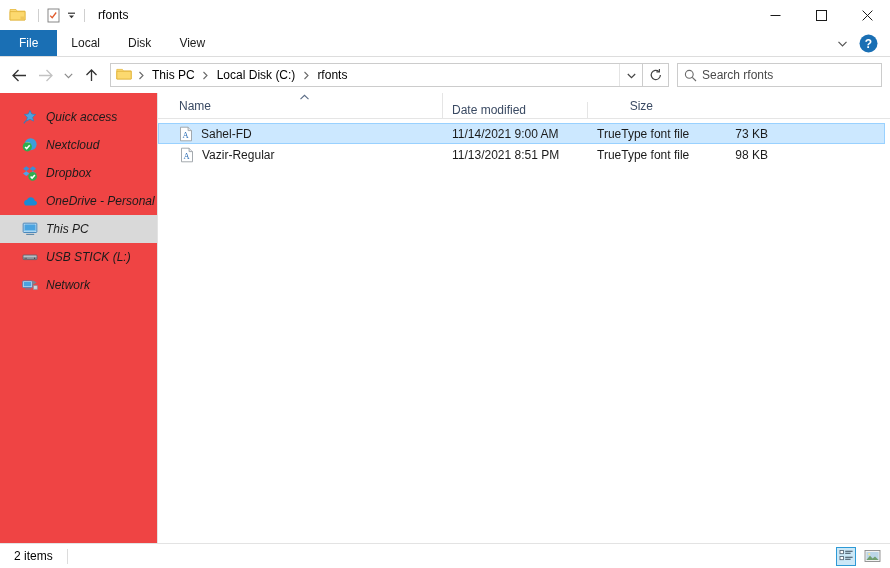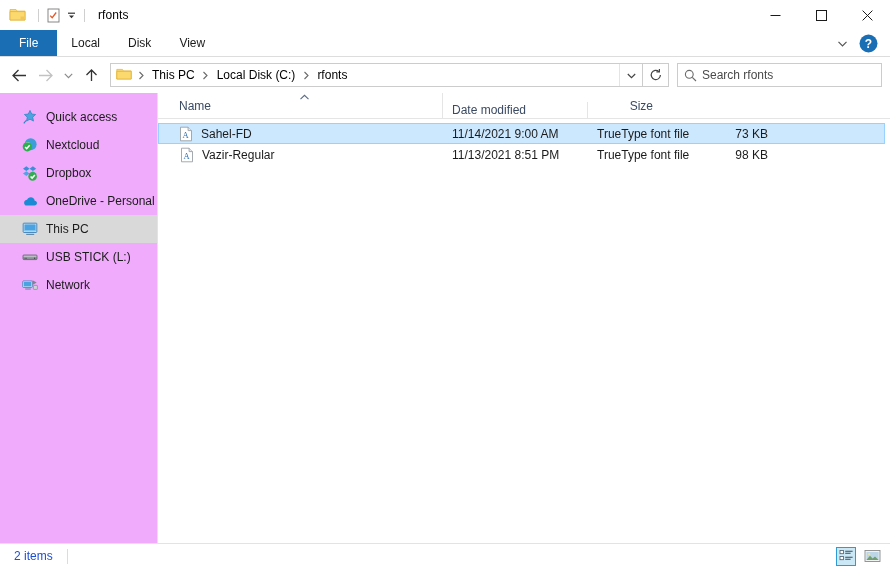--- a/index.html
+++ b/index.html
@@ -222,25 +222,26 @@
     flex: 1 1 auto;
     display: flex;
     min-height: 0;
     background: #ffffff;
   }
 
   
   .sidebar {
     width: 158px;
     flex: 0 0 158px;
-    background: #f0abfc;
+    background: #ef4444;
     border-right: 1px solid #e3e3e3;
     padding-top: 10px;
     box-sizing: border-box;
     overflow: hidden;
+    font-style: italic;
   }
   .nav-item {
     height: 28px;
     display: flex;
     align-items: center;
     padding-left: 22px;
     box-sizing: border-box;
     font-size: 12px;
     color: #1b1b1b;
     white-space: nowrap;
@@ -343,21 +344,21 @@
     border-top: 1px solid #e3e3e3;
     display: flex;
     align-items: center;
     background: #ffffff;
     position: relative;
     padding-left: 14px;
     box-sizing: border-box;
   }
   .status-text {
     font-size: 12px;
-    color: #1d4ed8;
+    color: #000000;
   }
   .status-sep {
     width: 1px;
     height: 15px;
     background: #dcdcdc;
     margin-left: 14px;
   }
   .viewbtns {
     position: absolute;
     right: 8px;

